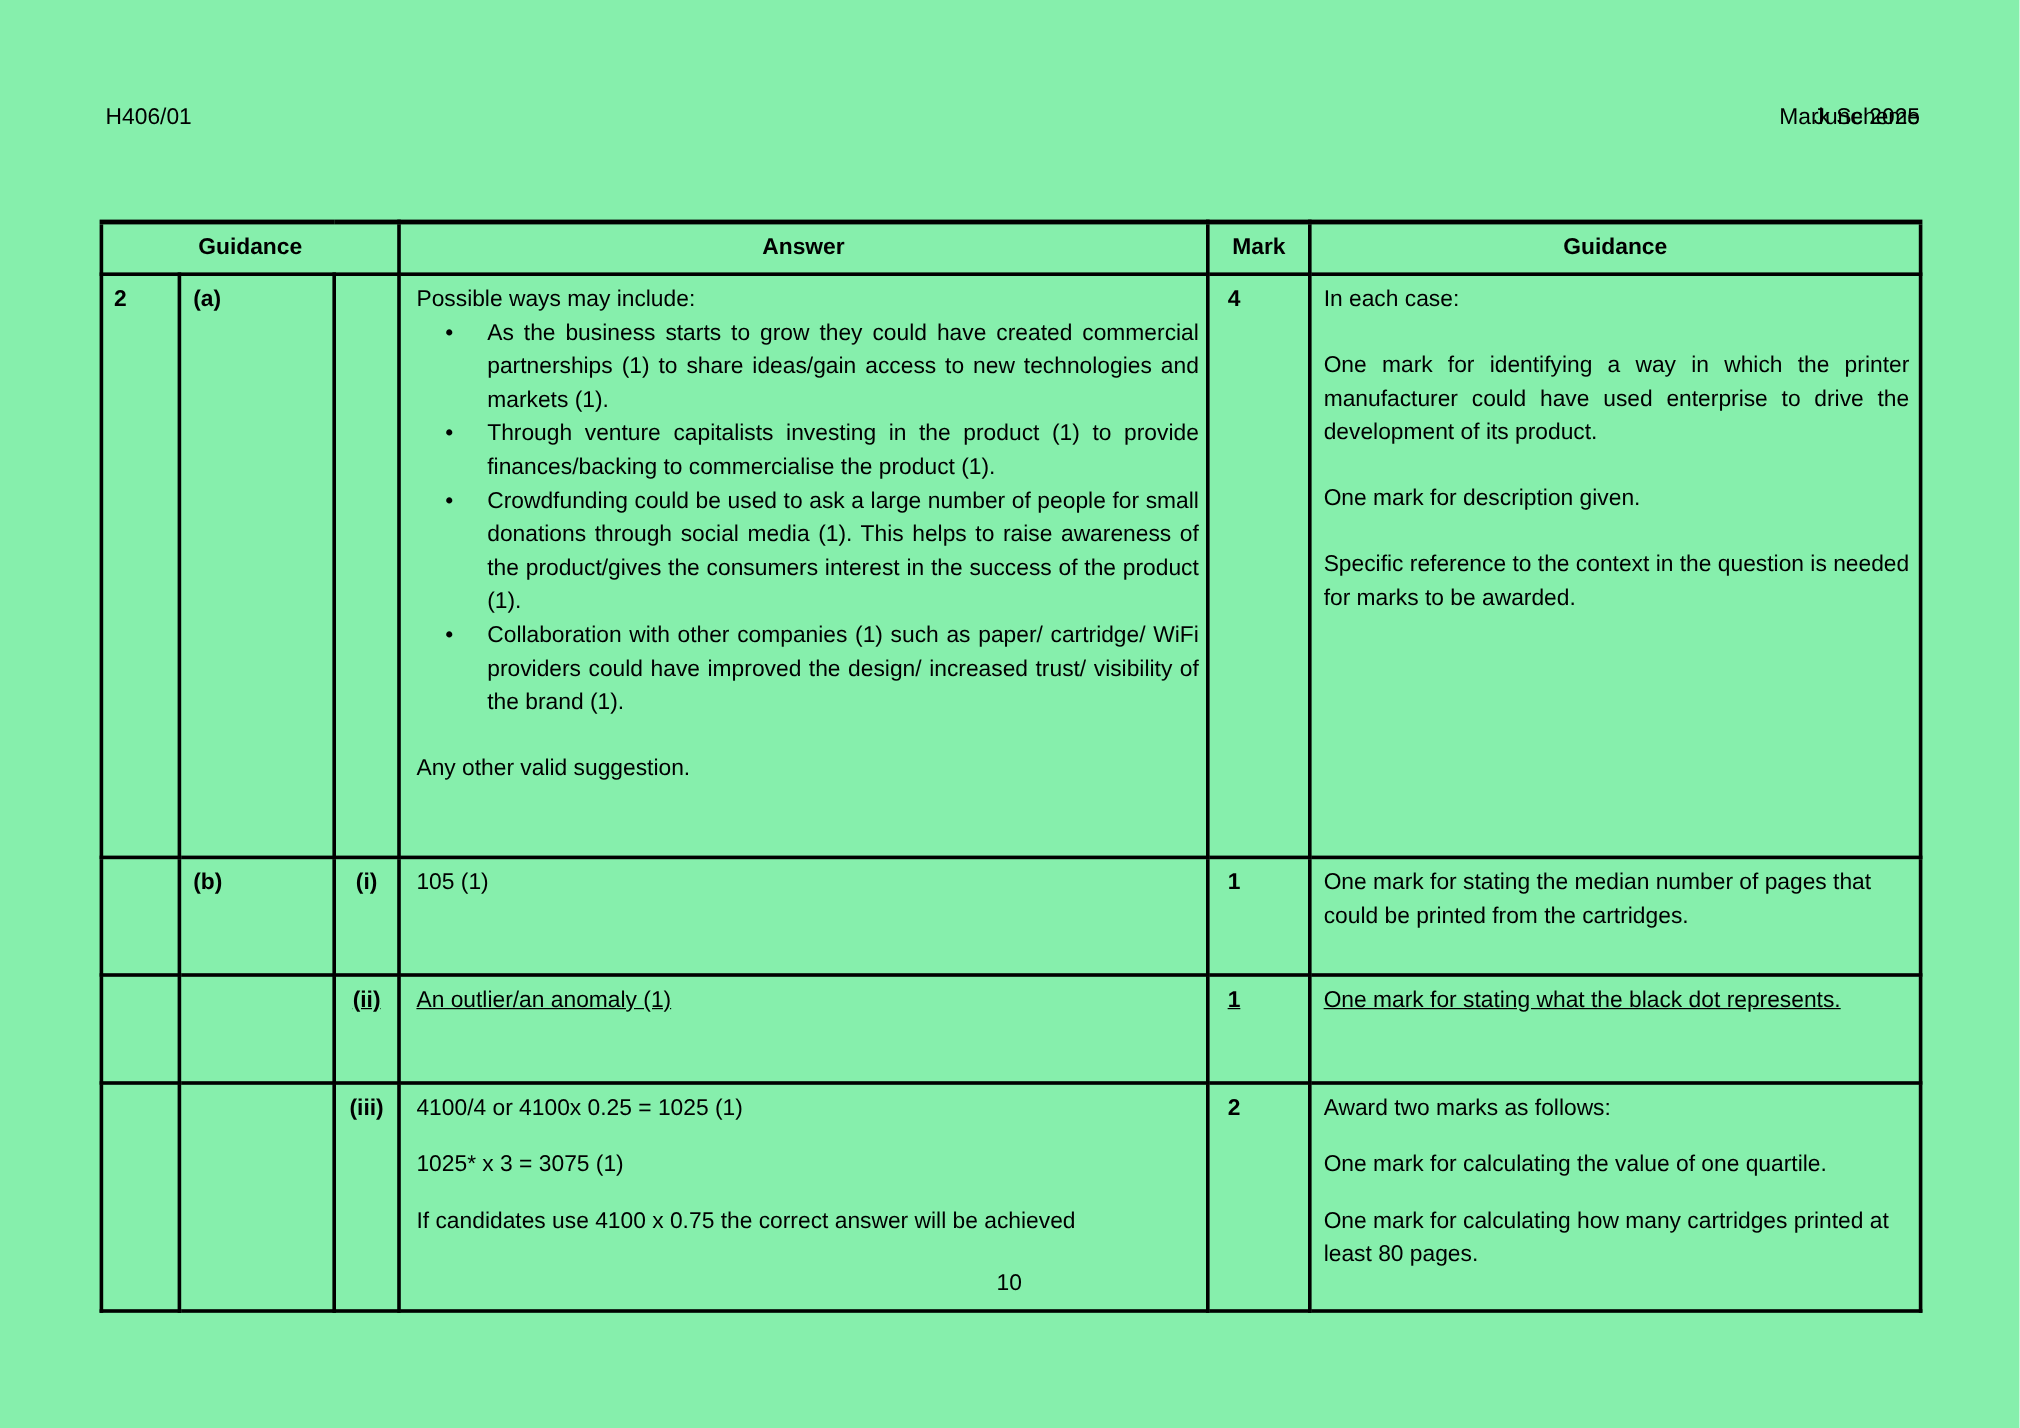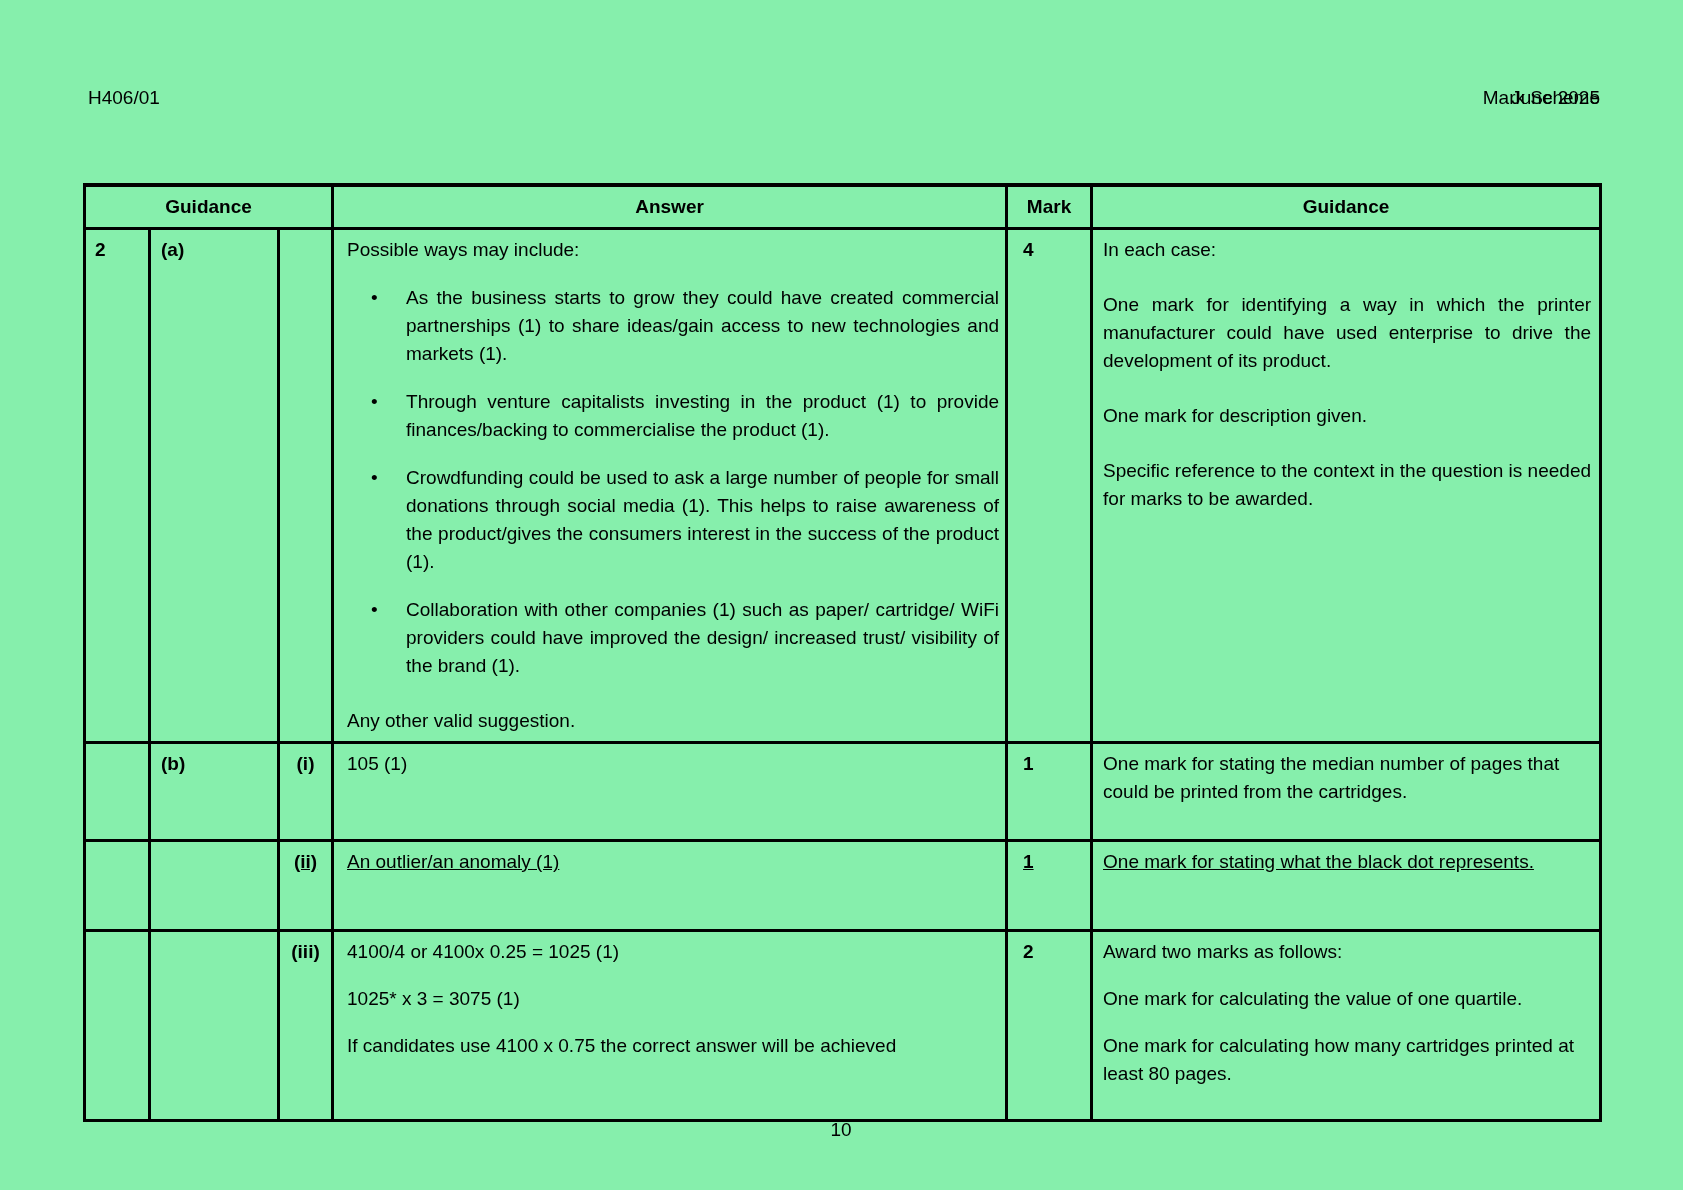--- a/index.html
+++ b/index.html
@@ -75,31 +75,31 @@
 
   .answer-cell p, .guidance-cell p { margin: 0; }
   .gap-lg { margin-top: 27px !important; }
   .gap-md { margin-top: 19px !important; }
 
   ul.bullets {
     list-style: none;
     margin: 0;
     padding: 0 0 0 24px;
   }
-  ul.bullets li { display: flex; margin-top: 20px; }
+  ul.bullets li { display: flex; }
   .bullet-dot { flex: 0 0 35px; }
   .bullet-dot::before { content: "\2022"; }
   .bullet-text { flex: 1 1 auto; }
 
   tr.row-a .bullet-text,
   tr.row-a .guidance-cell p { text-align: justify; }
 
   .page-footer {
     position: absolute;
-    top: 1116px;
+    top: 1056px;
     left: 83px;
     width: 1516px;
     text-align: center;
     font-size: 19px;
     line-height: 28px;
   }
 </style>
 </head>
 <body>
 

